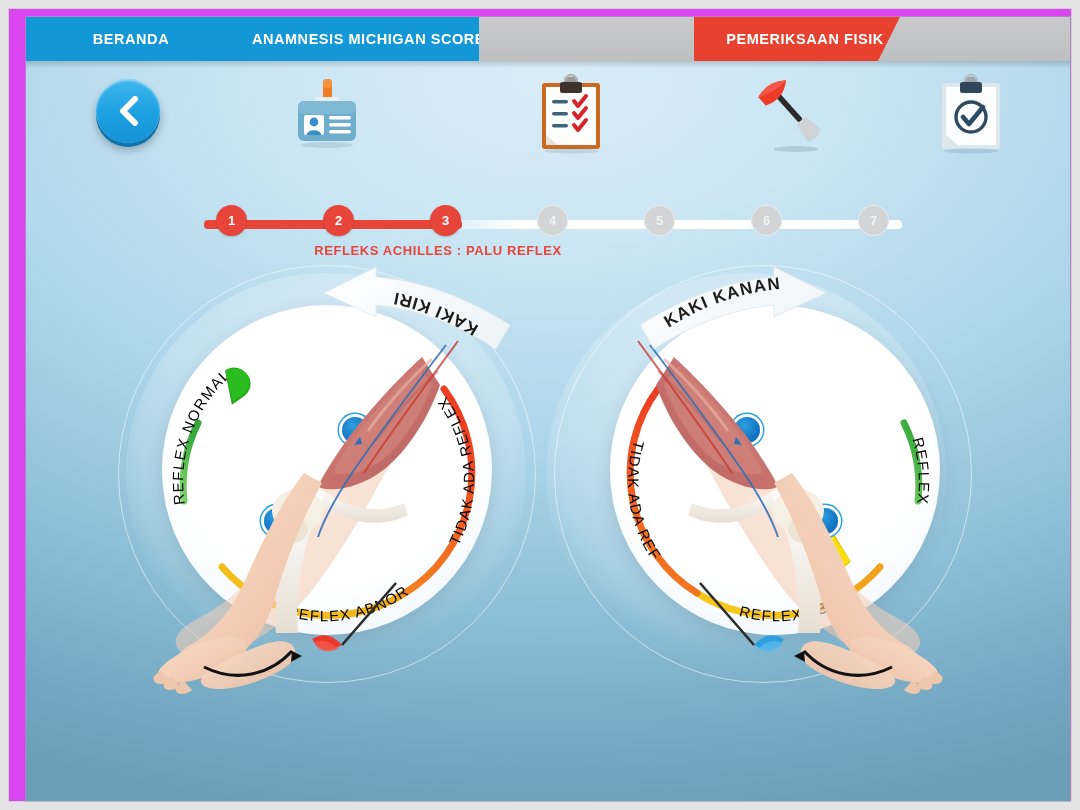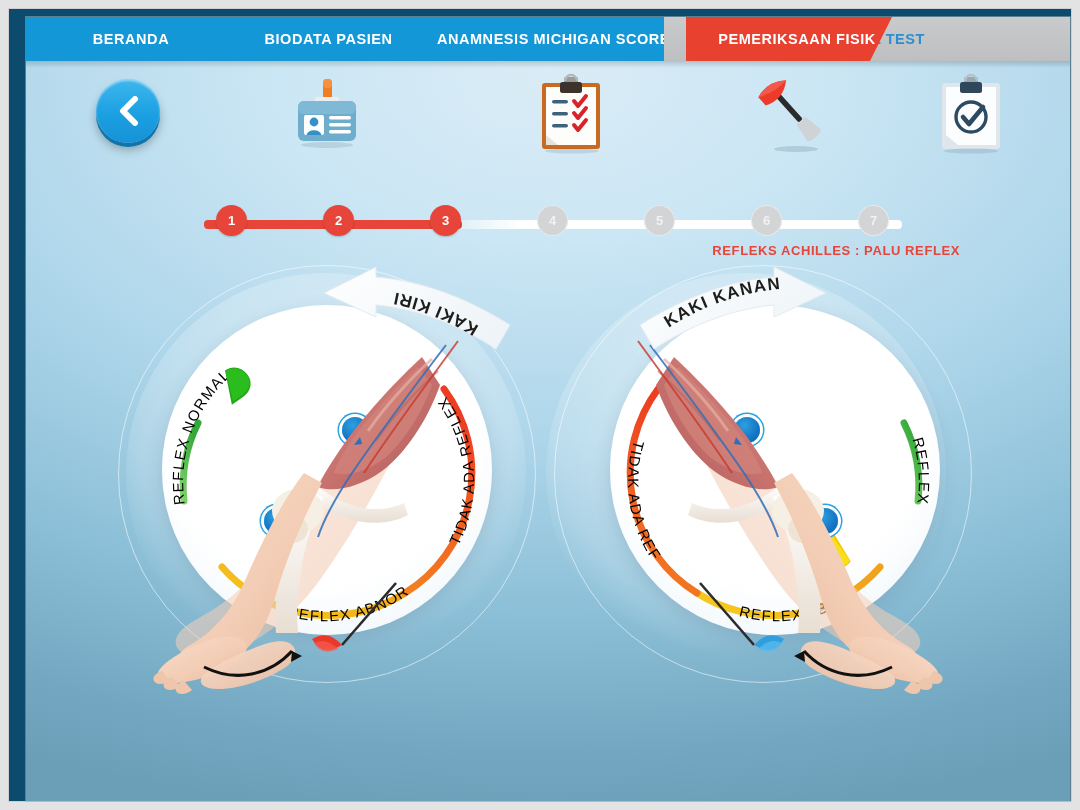--- a/index.html
+++ b/index.html
@@ -8,21 +8,21 @@
     background:#e9e9e9;
     font-family:"Liberation Sans", sans-serif;
   }
   #app{
     position:absolute;inset:0;
     background:#e3e3e3;
   }
   
   .frame{
     position:absolute;left:8px;top:8px;right:8px;bottom:8px;
-    background:#0c4a6e;
+    background:#d946ef;
     box-shadow:inset 0 0 0 1px #cfcfcf;
   }
   .screen{
     position:absolute;left:18px;top:9px;width:1044px;height:784px;
     overflow:hidden;
     background:
       radial-gradient(120% 95% at 50% 8%, #d9ecf6 0%, #cbe6f4 22%, #aed6ea 48%, #8bbfd7 72%, #74a8c2 90%, #6b9fb8 100%);
     box-shadow:0 0 0 1px rgba(160,170,175,.55);
   }
 
@@ -103,21 +103,21 @@
     border-radius:4px;
   }
   .dot{
     position:absolute;top:0;width:31px;height:31px;border-radius:50%;
     display:flex;align-items:center;justify-content:center;
     font-size:13px;font-weight:bold;cursor:pointer;
   }
   .dot.done{background:#e8453a;color:#ffffff;box-shadow:0 1px 2px rgba(0,0,0,.2);}
   .dot.todo{background:#d2d4d5;color:#f2f2f2;box-shadow:inset 0 0 0 1px rgba(255,255,255,.5);}
   .step-caption{
-    position:absolute;left:0;top:226px;width:100%;text-align:right;
+    position:absolute;left:0;top:226px;width:100%;text-align:center;
     color:#e8453a;font-size:13px;font-weight:bold;letter-spacing:.6px;
   }
   .cap-inner{position:relative;left:-110px;}
 
   
   .stage{position:absolute;left:0;top:240px;width:1044px;height:544px;}
 
   
   .halo{
     position:absolute;border-radius:50%;
@@ -163,32 +163,29 @@
 <body>
 
 <div id="app">
  <div class="frame">
   <div class="screen">
 
     <div class="navbar">
       <div class="nav-tab t-beranda">
         <span>BERANDA</span>
       </div>
-      <div class="nav-tab t-biodata">
-        <span>BIODATA PASIEN</span>
-      </div>
       <div class="nav-tab t-anamnesis">
         <span>ANAMNESIS MICHIGAN SCORE</span>
       </div>
       <div class="nav-tab tab-grey">
         <span>HASIL TEST</span>
       </div>
     </div>
 
-    <div class="nav-tab tab-active" style="position:absolute;left:660px;top:0;height:44px;margin-left:0;">
+    <div class="nav-tab tab-active" style="position:absolute;left:660px;top:0;height:44px;margin-left:8px;">
       <span>PEMERIKSAAN FISIK</span>
     </div>
     <div class="navshadow"></div>
 
     <div class="iconrow">
 
       <div class="ic backbtn">
         <span>
           <svg width="26" height="30" viewBox="0 0 26 30">
             <path d="M20 3 L8 15 L20 27" fill="none" stroke="#ffffff" stroke-width="6" stroke-linecap="round" stroke-linejoin="round"></path>

